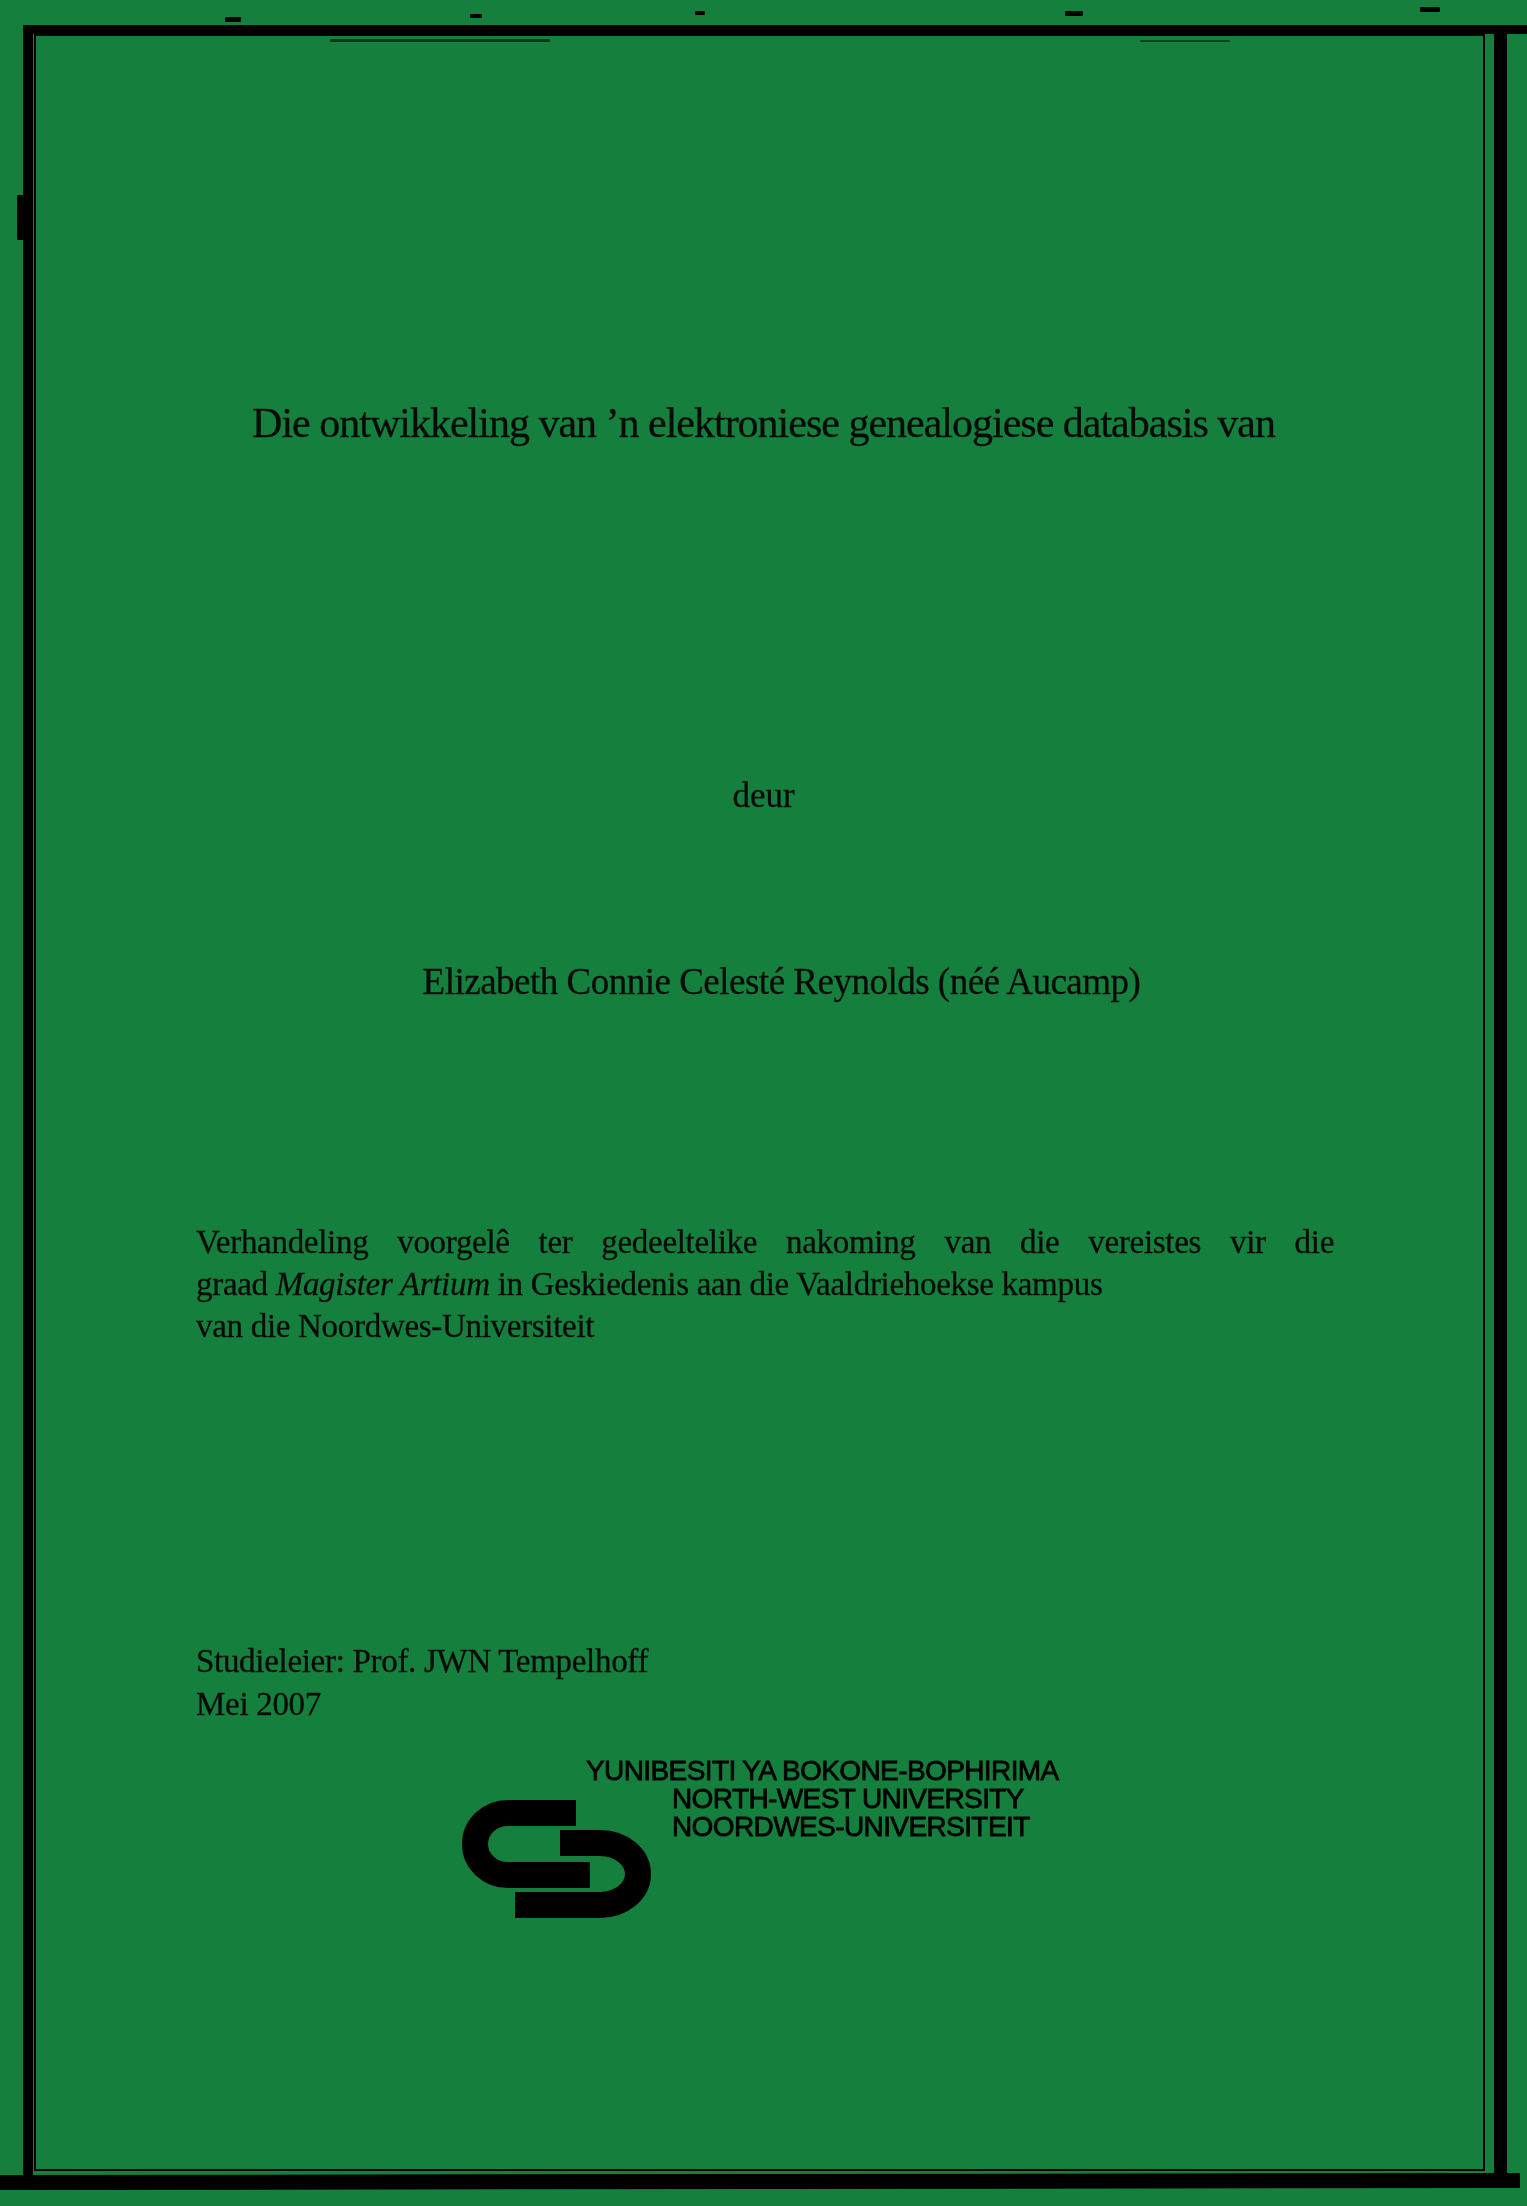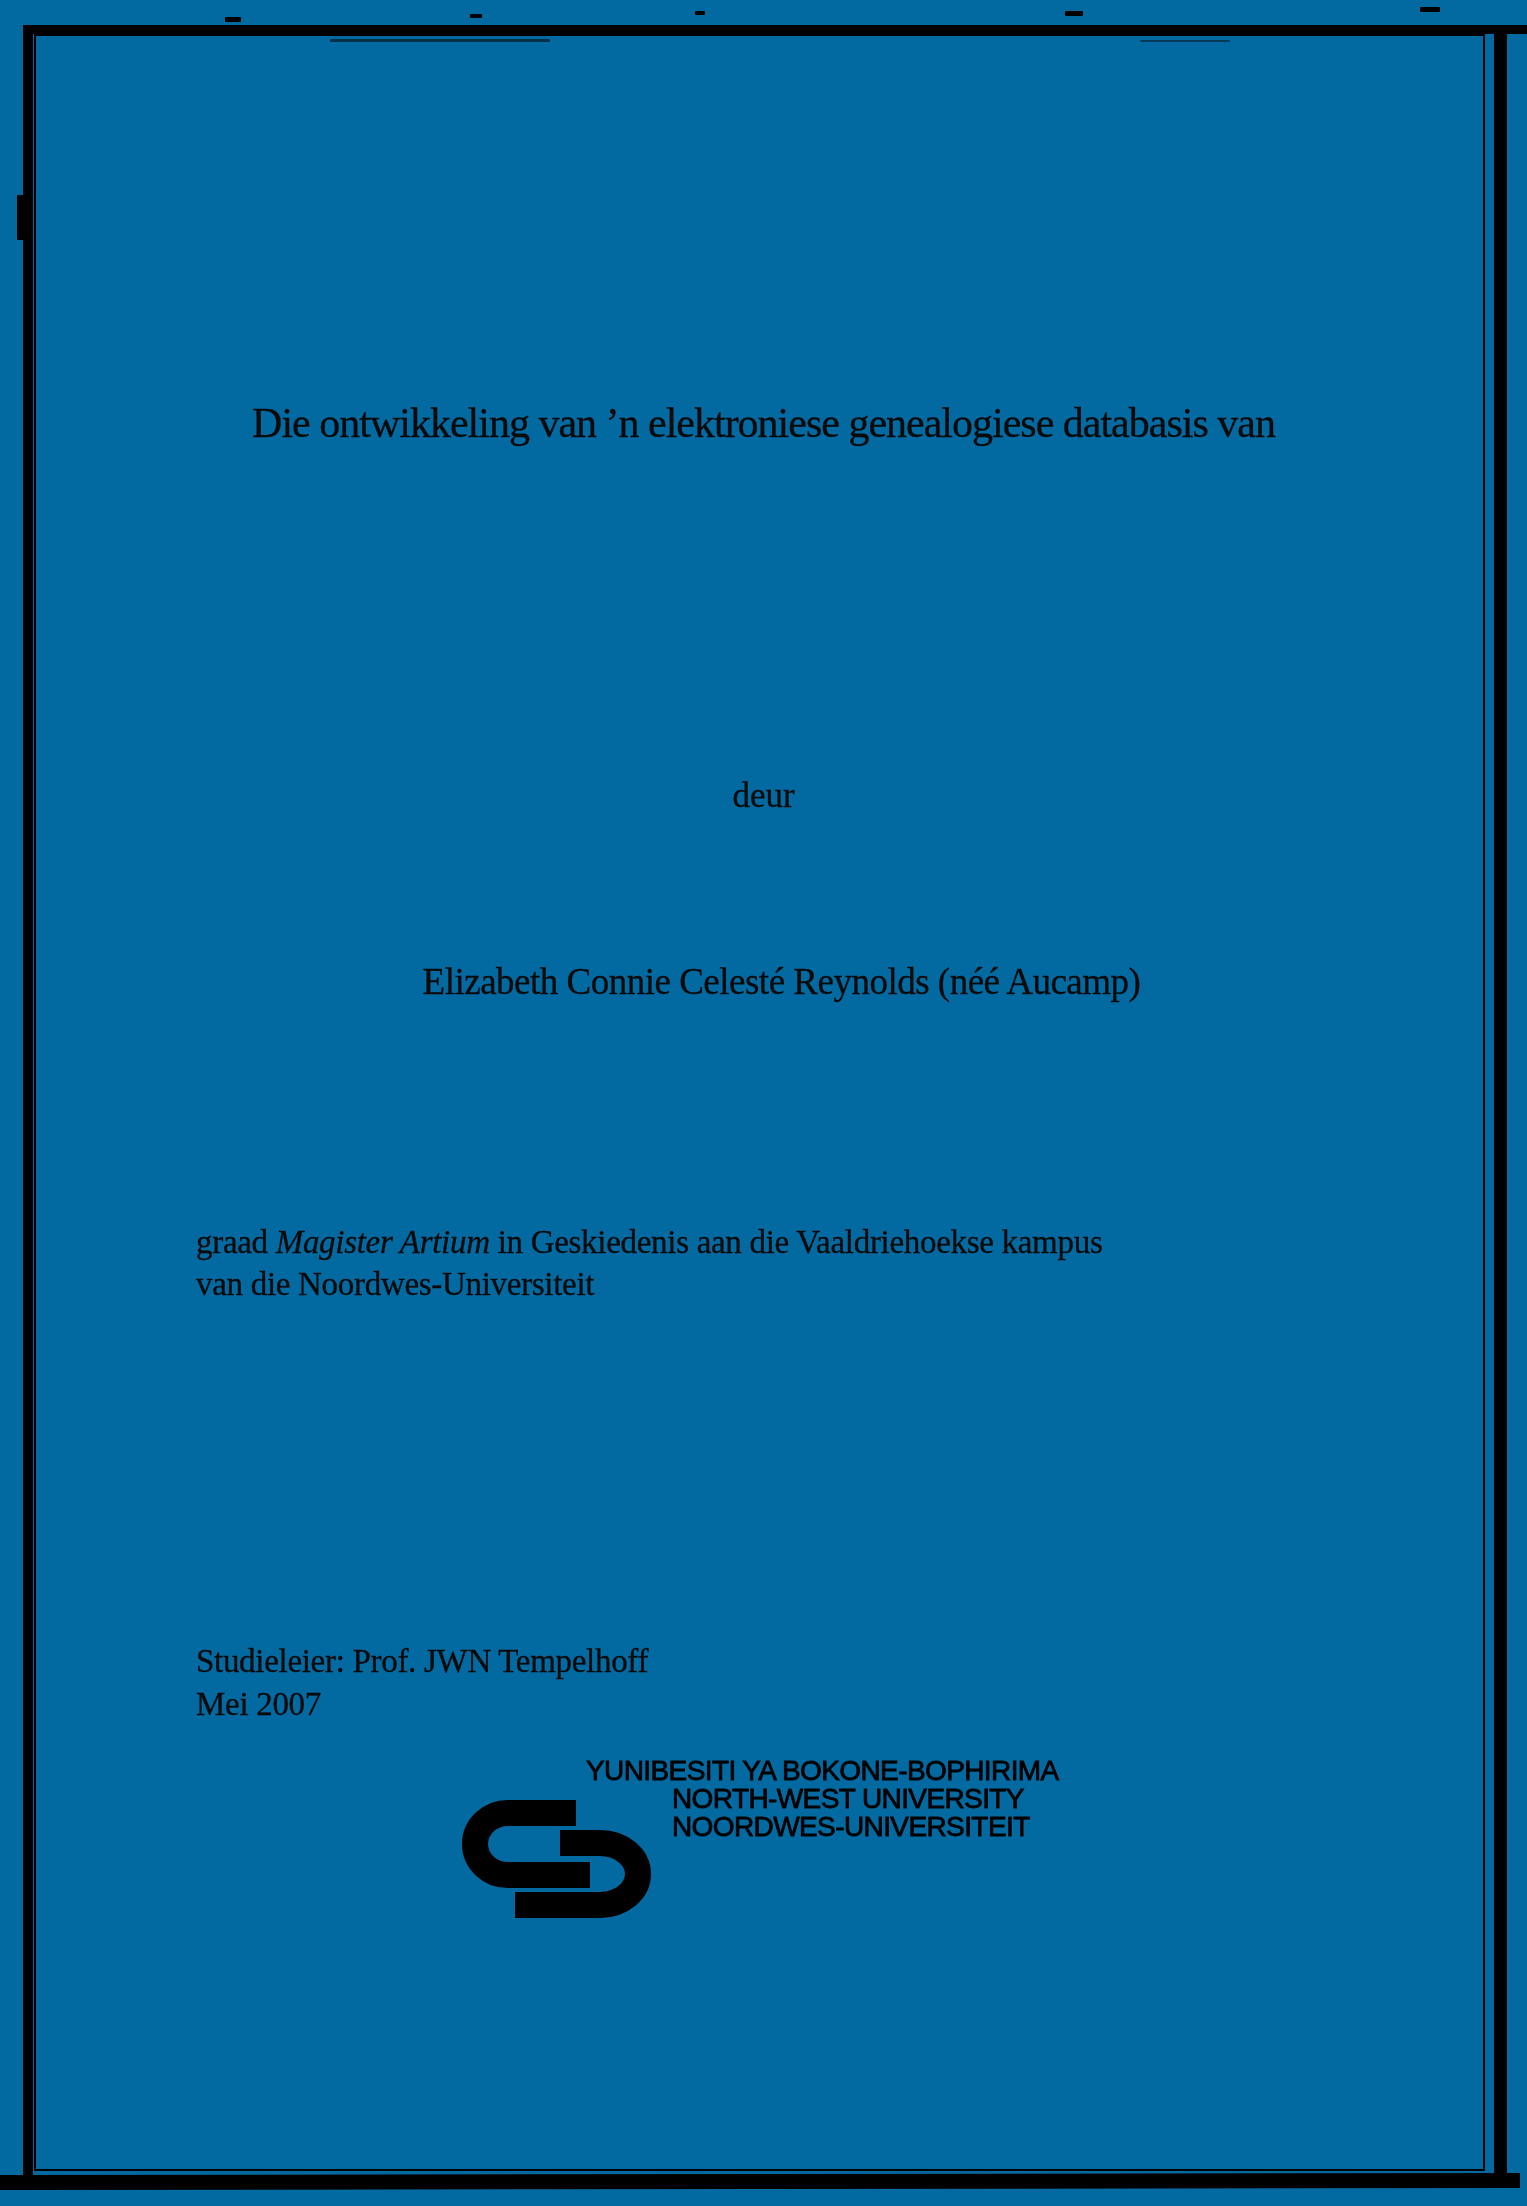--- a/index.html
+++ b/index.html
@@ -1,20 +1,20 @@
 <!DOCTYPE html>
 <html><head>
 <meta charset="utf-8">
 <style>
   html, body { margin: 0; padding: 0; background: #e8e8e8; }
   .page {
     position: relative;
     width: 1527px;
     height: 2206px;
-    background: #0369a1;
+    background: #15803d;
     overflow: hidden;
     font-family: "Liberation Serif", serif;
     color: #0a0a0a;
     -webkit-text-stroke: 0.3px #0a0a0a;
   }
 
   
   .bar { position: absolute; background: #000; }
   .border-top    { left: 23px;  top: 25px;   width: 1504px; height: 9px; }
   .border-left   { left: 23px;  top: 25px;   width: 10px;   height: 2162px; }
@@ -113,20 +113,21 @@
 
   <div class="centered title">
     <div>Die ontwikkeling van ’n elektroniese genealogiese databasis van</div>
   </div>
 
   <div class="centered byline">deur</div>
 
   <div class="centered author">Elizabeth Connie Celesté Reynolds (néé Aucamp)</div>
 
   <div class="submission">
+    <div class="justified">Verhandeling voorgelê ter gedeeltelike nakoming van die vereistes vir die</div>
     <div><span>graad </span><span class="italic">Magister Artium</span><span> in Geskiedenis aan die Vaaldriehoekse kampus</span></div>
     <div>van die Noordwes-Universiteit</div>
   </div>
 
   <div class="supervisor">
     <div>Studieleier: Prof. JWN Tempelhoff</div>
     <div>Mei 2007</div>
   </div>
 
   <svg class="logo-svg" width="215" height="140" viewBox="455 1790 215 140" xmlns="http://www.w3.org/2000/svg">

